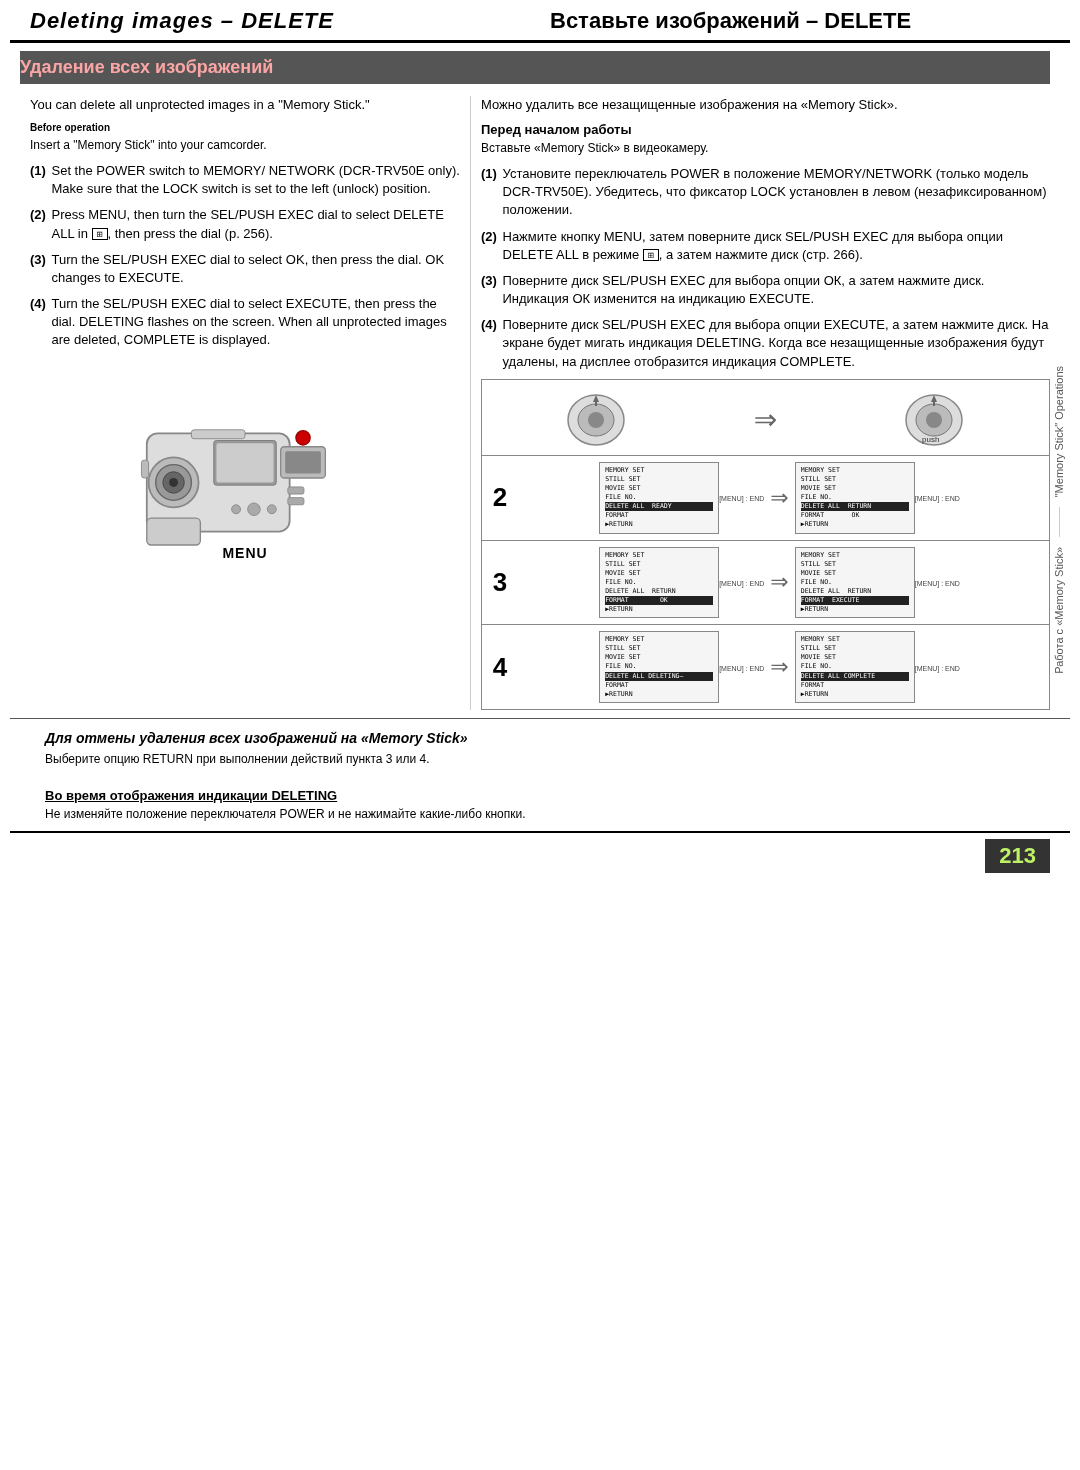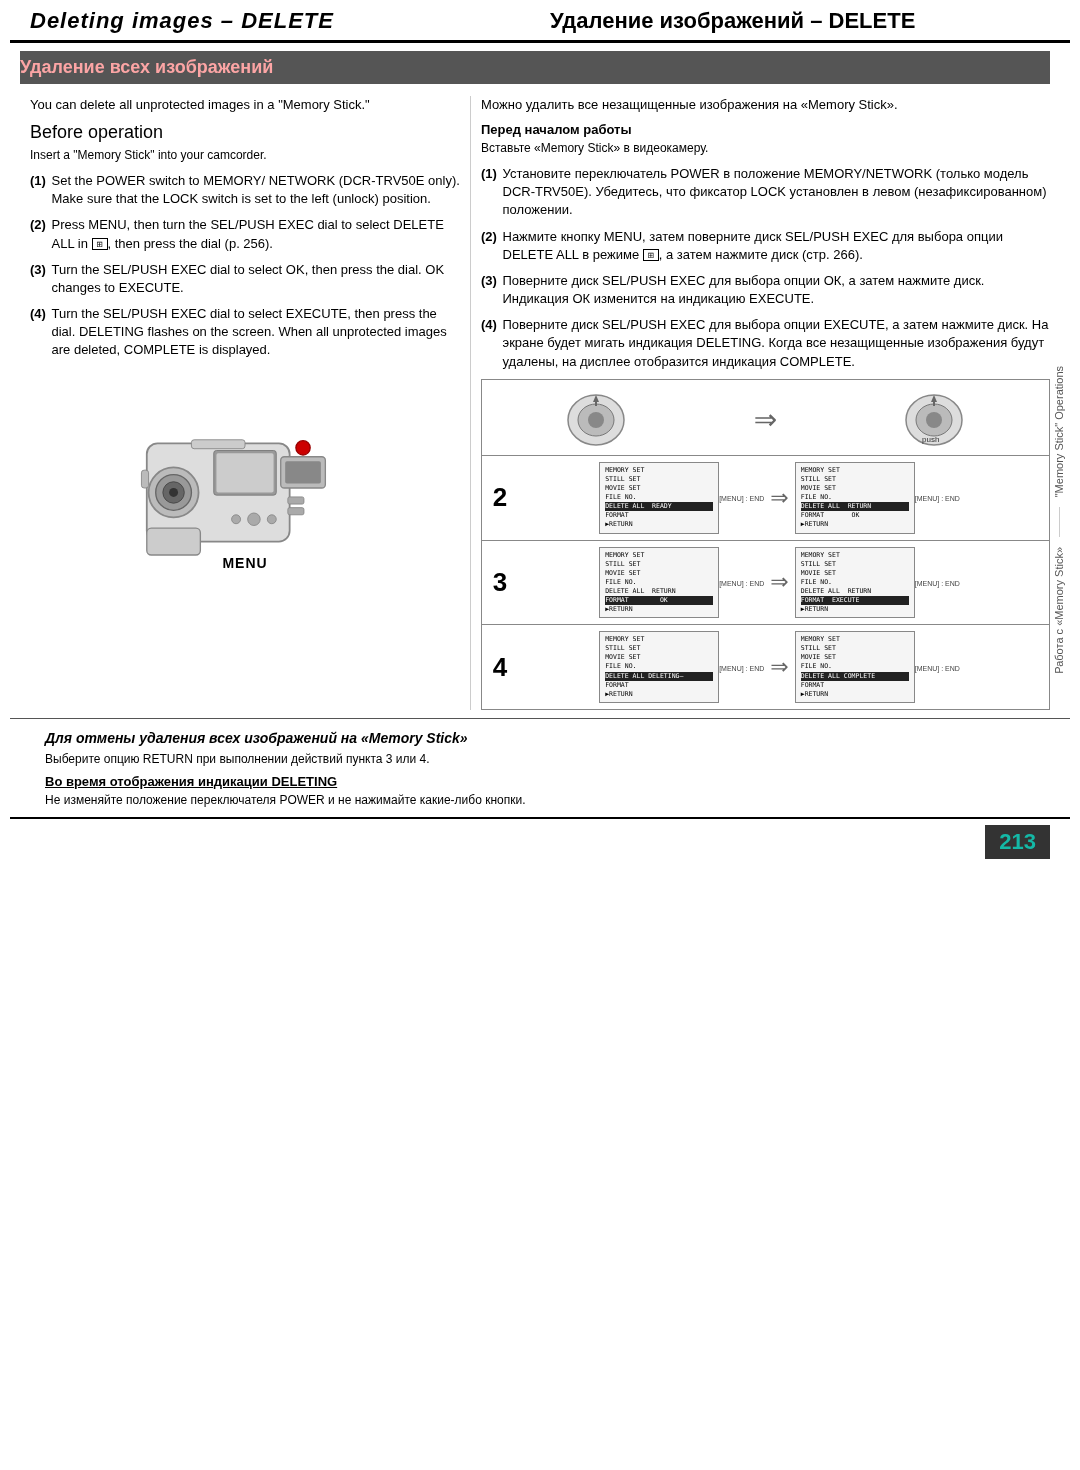--- a/index.html
+++ b/index.html
@@ -58,22 +58,22 @@
       margin: 8px 20px 8px 10px;
     }
 
     .intro-text {
       font-size: 13px;
       margin-bottom: 8px;
       line-height: 1.4;
     }
 
     .bold-label {
-      font-weight: normal;
-      font-size: 18px;
+      font-weight: bold;
+      font-size: 10px;
       margin-bottom: 4px;
       display: block;
     }
 
     .step-list {
       list-style: none;
       padding: 0;
     }
 
     .step-item {
@@ -261,35 +261,35 @@
     }
 
     .bottom-page-row {
       display: flex;
       align-items: center;
       margin-top: 8px;
     }
 
     .page-num-badge {
       background: #333;
-      color: #14b8a6;
+      color: #bef264;
       font-size: 22px;
       font-weight: bold;
       padding: 4px 14px;
       margin-left: auto;
     }
   </style>
 </head>
 <body>
 
 <div class="full-layout">
 
   <div class="top-header">
     <div class="top-header-left">Deleting images – DELETE</div>
-    <div class="top-header-right">Удаление изображений – DELETE</div>
+    <div class="top-header-right">Вставьте изображений – DELETE</div>
   </div>
 
   <div class="section-headers">
     <div class="section-header-right">Удаление всех изображений</div>
   </div>
 
   <div class="two-col" style="padding: 0 20px; margin-top:4px;">
 
     <div class="col-left">
       <p class="intro-text">You can delete all unprotected images in a "Memory Stick."</p>
@@ -491,21 +491,21 @@
         </div>
       </div>
 
     </div>
   </div>
 
   <div style="display:flex; padding: 10px 20px 0 20px; margin-top:8px; border-top:1px solid #555;">
     <div style="flex:1; padding-left:15px;">
       <div class="cancel-heading">Для отмены удаления всех изображений на «Memory Stick»</div>
       <p class="small-text">Выберите опцию RETURN при выполнении действий пункта 3 или 4.</p>
-      <div class="bold-underline" style="margin-top:6px;">Во время отображения индикации DELETING</div>
+      <div class="bold-underline" style="margin-top:20px;">Во время отображения индикации DELETING</div>
       <p class="small-text">Не изменяйте положение переключателя POWER и не нажимайте какие-либо кнопки.</p>
     </div>
   </div>
 
   <div class="bottom-page-row" style="padding: 6px 20px; border-top:2px solid #000; margin-top:8px;">
     <div style="flex:1;"></div>
     <div class="page-num-badge">213</div>
   </div>
 
   <div style="position:absolute;right:0;top:220px;width:22px;height:600px;display:flex;flex-direction:column;align-items:center;justify-content:center;gap:10px;">

